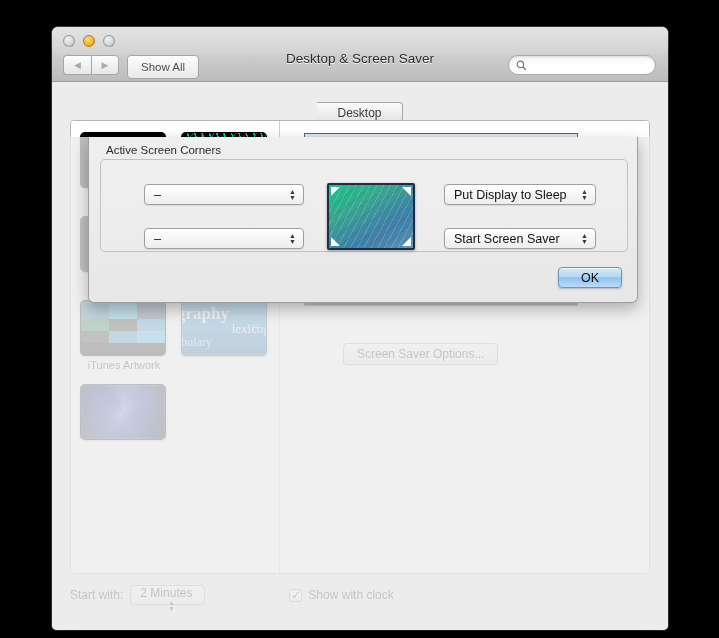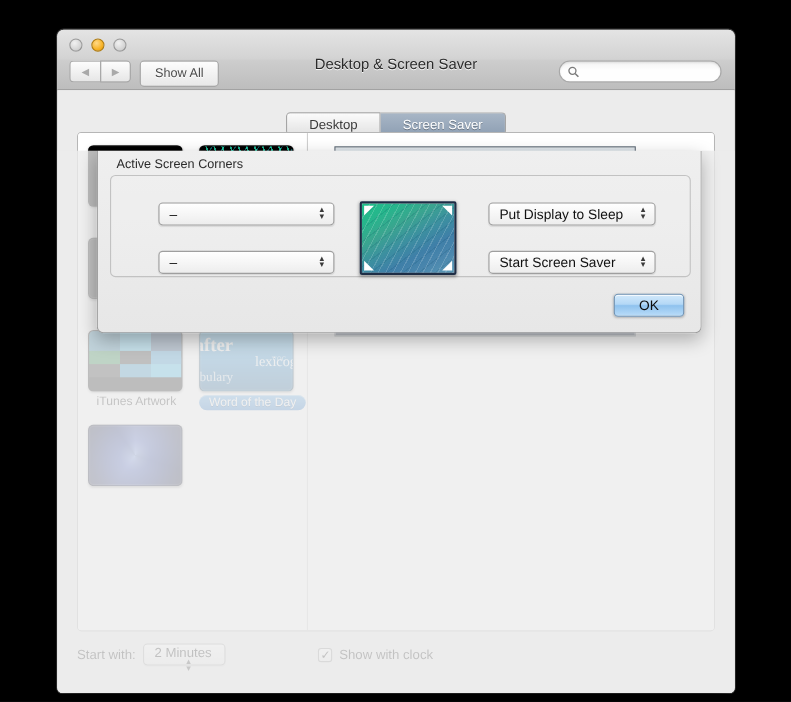--- a/index.html
+++ b/index.html
@@ -371,21 +371,20 @@
           </svg>
       </span>
       <input class="search-input" type="text" placeholder="" style="">
     </div>
   </div>
 
   <div class="body-area">
 
     <div class="tabbar">
       <div class="tab">Desktop</div>
-      <div class="tab active">Screen Saver</div>
     </div>
 
     <div class="panel">
 
       <div class="saver-list">
         <div class="grid">
 
           <div class="cell">
             <div class="thumb art-flurry"></div>
             <div class="cap-wrap">
@@ -419,39 +418,39 @@
           <div class="cell">
             <div class="thumb art-itunes"></div>
             <div class="cap-wrap">
                 <div class="cap">iTunes Artwork</div>
               </div>
           </div>
 
           <div class="cell">
             <div class="thumb art-word">
               <span class="w4">voc</span>
-              <span class="w1">after</span>
+              <span class="w1">graphy</span>
               <span class="w2">lexicog</span>
               <span class="w3">abulary</span>
             </div>
-            <div class="cap-wrap"><span class="cap sel">Word of the Day</span></div>
           </div>
 
           <div class="cell">
             <div class="thumb art-spiral"></div>
             <div class="cap-wrap">
                 <div class="cap"></div>
               </div>
           </div>
 
         </div>
       </div>
 
       <div class="preview-col">
         <div class="preview-box"></div>
+        <div class="opt-btn">Screen Saver Options...</div>
       </div>
 
     </div>
 
     <div class="bottombar">
       <span class="lbl">Start with:</span>
       <span class="stepper-pop">
         <span class="val">2 Minutes</span>
         <span class="arrows">
           <i>▲</i>

